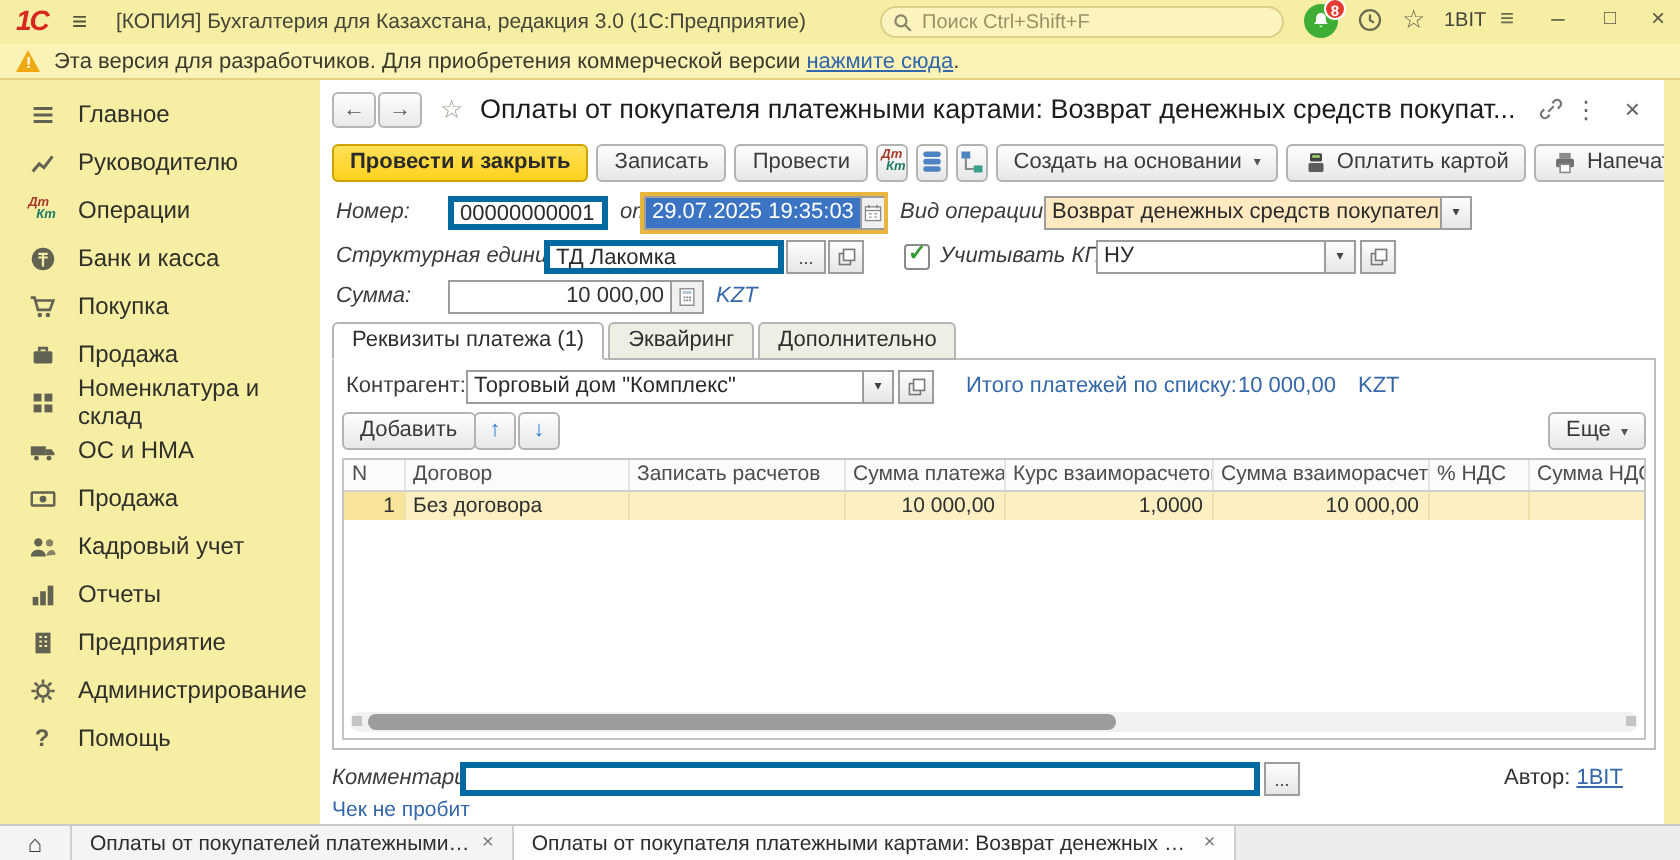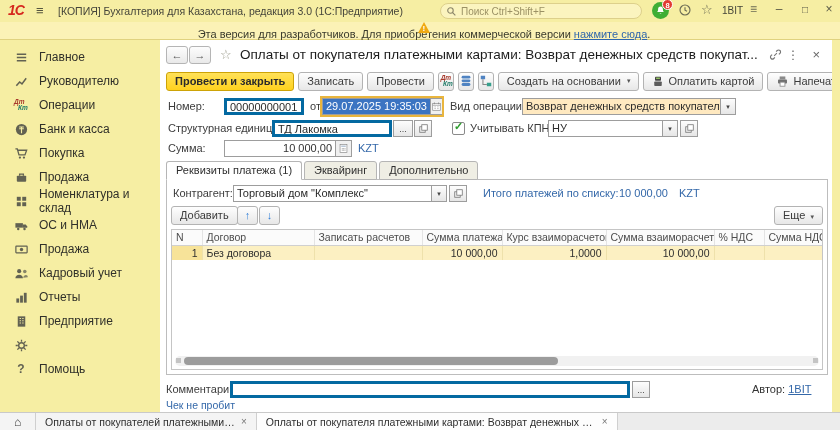--- a/index.html
+++ b/index.html
@@ -14,21 +14,21 @@
   .search { position:absolute; left:440px; top:3px; width:202px; height:16px; background:#fbf4bf; border:1px solid #ddd08b; border-radius:8px; display:flex; align-items:center; padding:0 5px; gap:4px; }
   .search input { border:none; background:transparent; outline:none; font-size:10px; color:#55513a; width:160px; font-family:"Liberation Sans",sans-serif; }
   .search input::placeholder { color:#9b9165; }
   .bell { position:absolute; left:652px; top:2px; width:17px; height:17px; border-radius:50%; background:#3fae35; display:flex; align-items:center; justify-content:center; }
   .badge { position:absolute; left:10px; top:-3px; min-width:11px; height:11px; border-radius:6px; background:#e23b32; color:#fff; font-size:7.5px; font-weight:bold; text-align:center; line-height:11px; padding:0 1px; border:1px solid #fff; }
   .tb-ic { position:absolute; top:3px; color:#6b6b54; }
   .tb-user { position:absolute; left:722px; top:5px; font-size:10px; color:#45453a; }
   .wbtn { position:absolute; top:2px; font-size:12px; color:#5a5a48; width:18px; text-align:center; }
 
   
-  .warnbar { position:absolute; left:0; top:22px; width:840px; height:18px; background:#fbf2b6; border-bottom:1px solid #e0d27f; display:flex; align-items:center; gap:6px; padding-left:8px;flex-direction:column; }
+  .warnbar { position:absolute; left:0; top:22px; width:840px; height:18px; background:#fbf2b6; border-bottom:1px solid #e0d27f; display:flex; align-items:center; gap:6px; padding-left:8px; }
   .warn-tri { position:relative; width:13px; height:11px; }
   .warn-tri::before { content:""; position:absolute; left:0; top:0; border-left:6.5px solid transparent; border-right:6.5px solid transparent; border-bottom:11px solid #efa912; }
   .warn-tri::after { content:"!"; position:absolute; left:5px; top:2px; font-size:8px; font-weight:bold; color:#fff; }
   .warn-text { font-size:11px; color:#3a3a2c; }
   .warn-link { color:#2f66ac; text-decoration:underline; cursor:pointer; }
 
   
   .sidebar { position:absolute; left:0; top:40px; width:160px; height:372px; background:#f6eea3; padding-top:5px; }
   .sb-item { display:flex; align-items:center; height:24px; padding-left:13px; gap:10px; font-size:12px; color:#30302a; cursor:pointer; }
   .sb-ic { width:16px; height:16px; display:flex; align-items:center; justify-content:center; color:#626252; flex:none; }
@@ -45,21 +45,21 @@
   .nav-star { position:absolute; left:54px; top:1px; font-size:13px; color:#9c9c8c; }
   .form-title { position:absolute; left:74px; top:1px; width:520px; font-size:13.5px; color:#1c1c1c; white-space:nowrap; overflow:hidden; }
   .hd-ic { position:absolute; top:2px; color:#666; cursor:pointer; }
 
   .toolbar { position:absolute; left:6px; top:30px; right:4px; height:22px; display:flex; align-items:center; gap:4px; }
   .btn { display:inline-flex; align-items:center; gap:4px; padding:0 8px; height:19px; background:linear-gradient(#fefefe,#e7e7e7); border:1px solid #b3b3b3; border-radius:3px; font-size:11px; color:#3b3b3b; white-space:nowrap; cursor:pointer; }
   .btn.primary { background:linear-gradient(#ffe158,#ffd21e); border-color:#cda307; font-weight:bold; color:#2b2b2b; }
   .ibtn { width:23px; padding:0; justify-content:center; }
   .caret { font-size:7px; color:#555; margin-left:2px; }
 
-  .lbl { position:absolute; font-size:11px; color:#3c3c3c; line-height:17px; height:17px; white-space:nowrap; }
+  .lbl { position:absolute; font-size:11px; color:#3c3c3c; line-height:17px; height:17px; white-space:nowrap;font-style:italic; }
   .tin { position:absolute; height:17px; border:3px solid #0369a1; font-size:11px; padding:0 3px; color:#2b2b2b; background:#fff; font-family:"Liberation Sans",sans-serif; }
   .fbtn { position:absolute; height:17px; border:1px solid #9d9d9d; background:linear-gradient(#fdfdfd,#e6e6e6); display:flex; align-items:center; justify-content:center; font-size:9px; color:#444; cursor:pointer; }
   .combo { position:absolute; display:flex; height:17px; border:1px solid #9d9d9d; background:#fff; }
   .combo .val { flex:1; padding:0 3px; line-height:15px; font-size:11px; white-space:nowrap; overflow:hidden; color:#2b2b2b; }
   .combo .cbtn { width:15px; border-left:1px solid #9d9d9d; background:linear-gradient(#fdfdfd,#e6e6e6); text-align:center; font-size:7px; line-height:15px; color:#444; cursor:pointer; }
   .datewrap { position:absolute; left:162px; top:58px; width:120px; height:17px; border:1px solid #9d9d9d; box-shadow:0 0 0 2px #e9b53d; display:flex; background:#fff; }
   .datewrap .dval { flex:1; background:#3b74c2; color:#fff; font-size:11px; line-height:15px; padding:0 3px; white-space:nowrap; }
   .datewrap .calbtn { width:16px; border-left:1px solid #9d9d9d; background:#f0f0f0; display:flex; align-items:center; justify-content:center; cursor:pointer; }
   .checkbox { position:absolute; width:13px; height:13px; border:1px solid #8a8a8a; background:#fff; border-radius:2px; }
   .checkbox .ck { position:absolute; left:1px; top:-3px; color:#2f9e2f; font-size:11px; font-weight:bold; }
@@ -261,20 +261,21 @@
         </span>
       <span>Предприятие</span>
     </div>
     <div class="sb-item">
       <span class="sb-ic">
           <svg width="15" height="15" viewBox="0 0 16 16">
             <circle cx="8" cy="8" r="3" fill="none" stroke="#626252" stroke-width="1.5"></circle>
             <path d="M8 1.8v2.3M8 11.9v2.3M1.8 8h2.3M11.9 8h2.3M3.6 3.6l1.7 1.7M10.7 10.7l1.7 1.7M12.4 3.6l-1.7 1.7M5.3 10.7l-1.7 1.7" stroke="#626252" stroke-width="1.4"></path>
           </svg>
         </span>
+      <span>Администрирование</span>
     </div>
     <div class="sb-item">
       <span class="sb-ic">
           <span class="qmark">?</span>
         </span>
       <span>Помощь</span>
     </div>
   </div>
 
   <div class="main">

